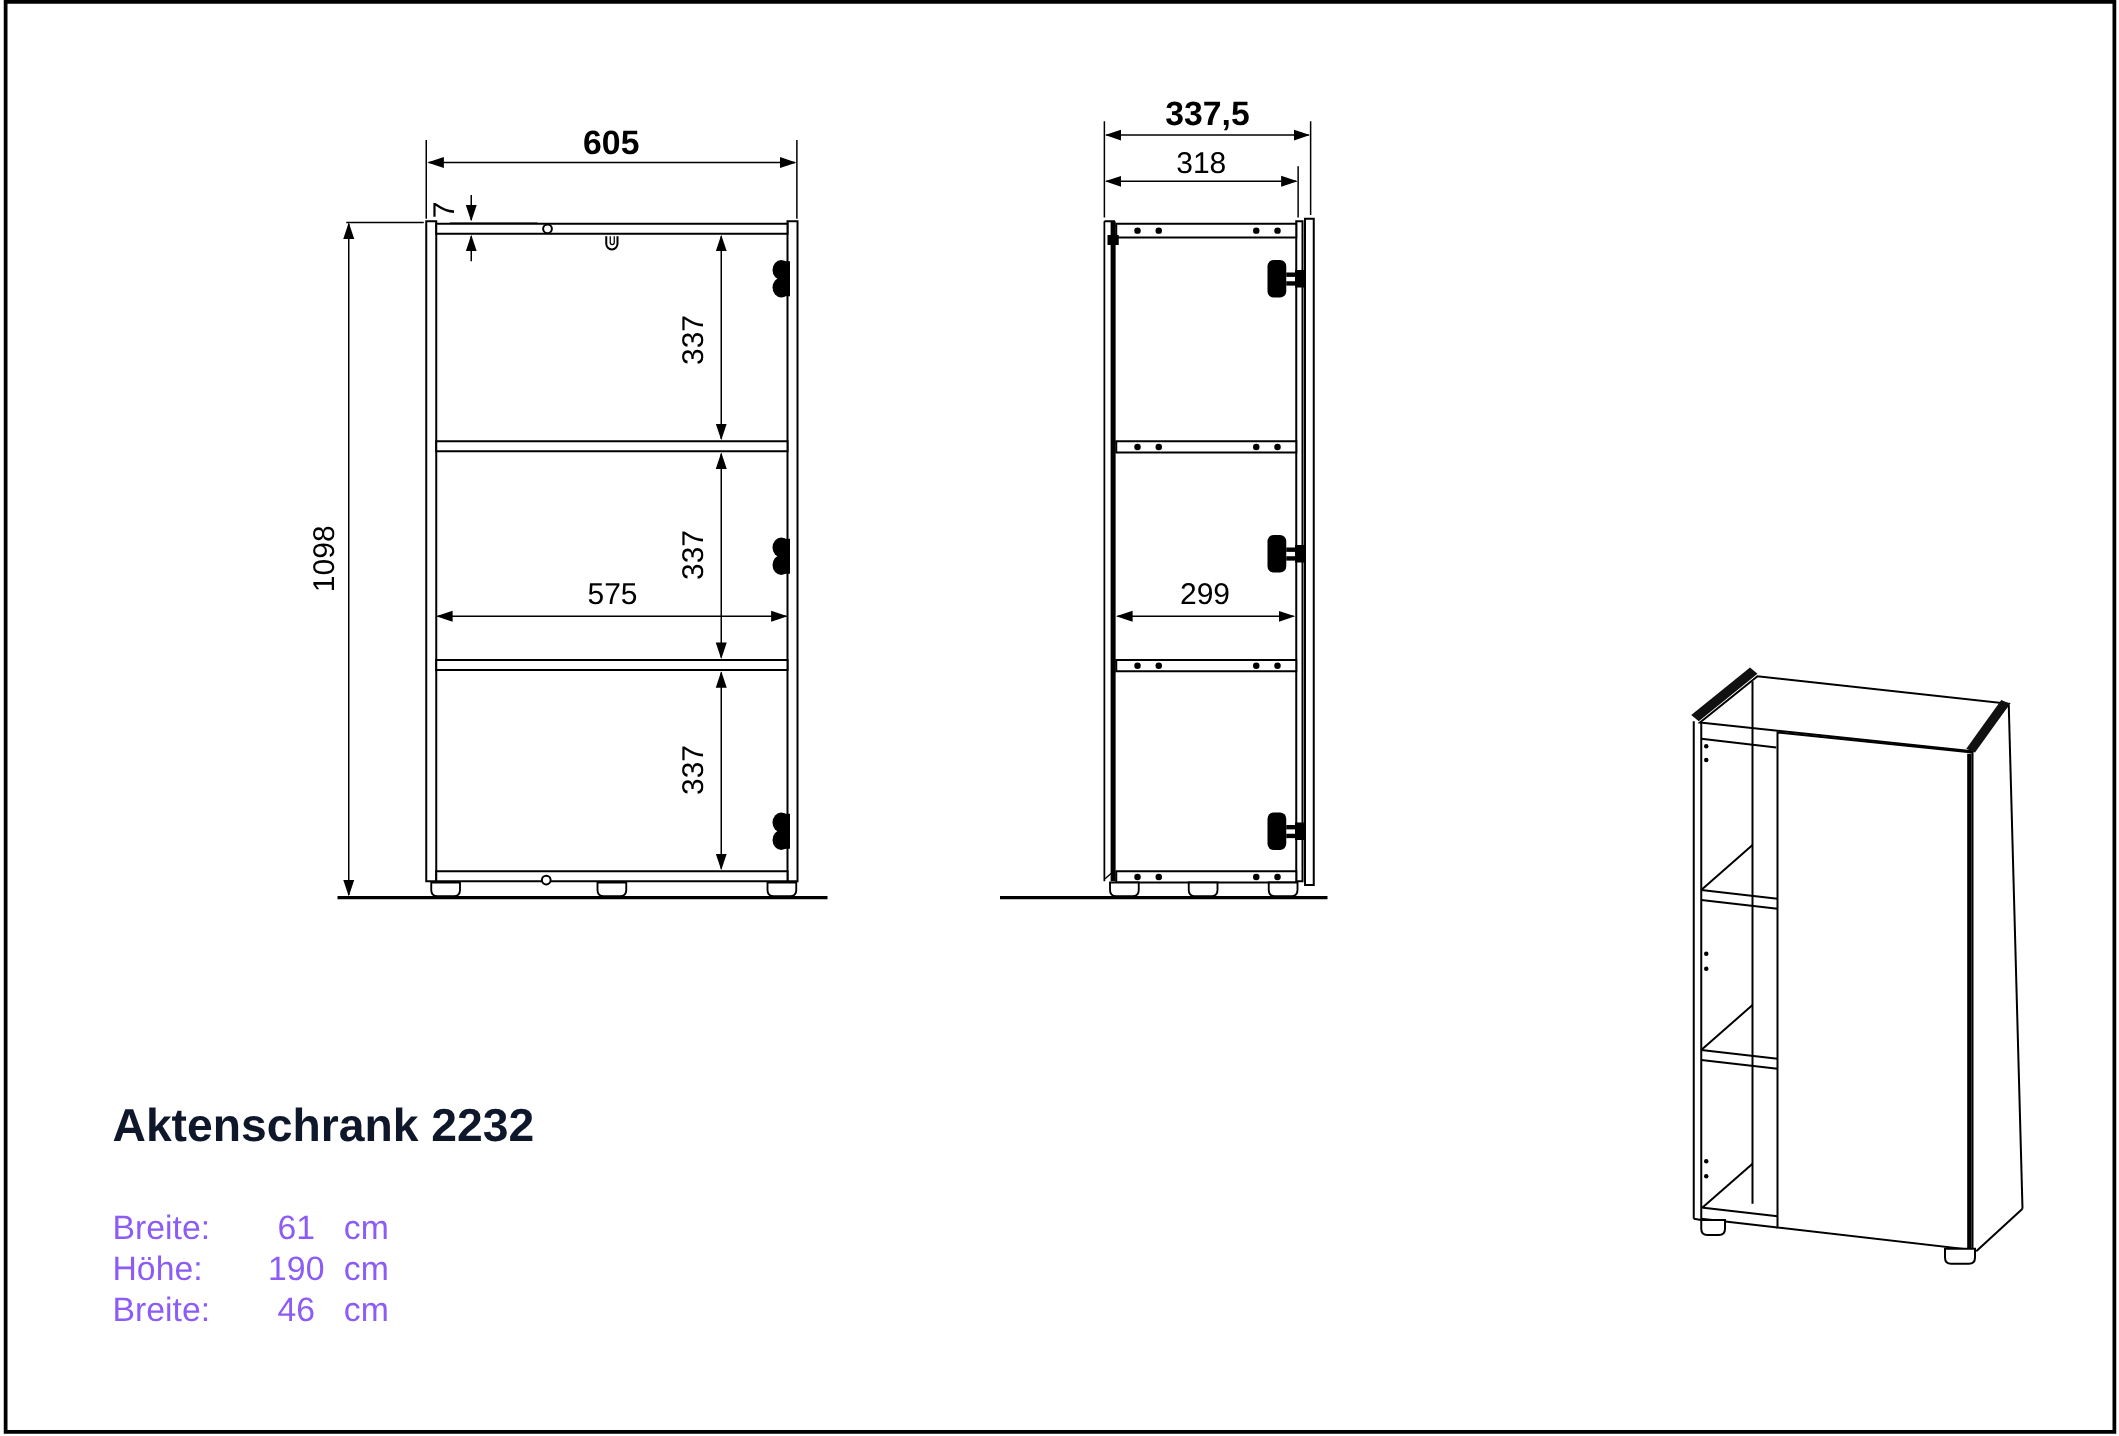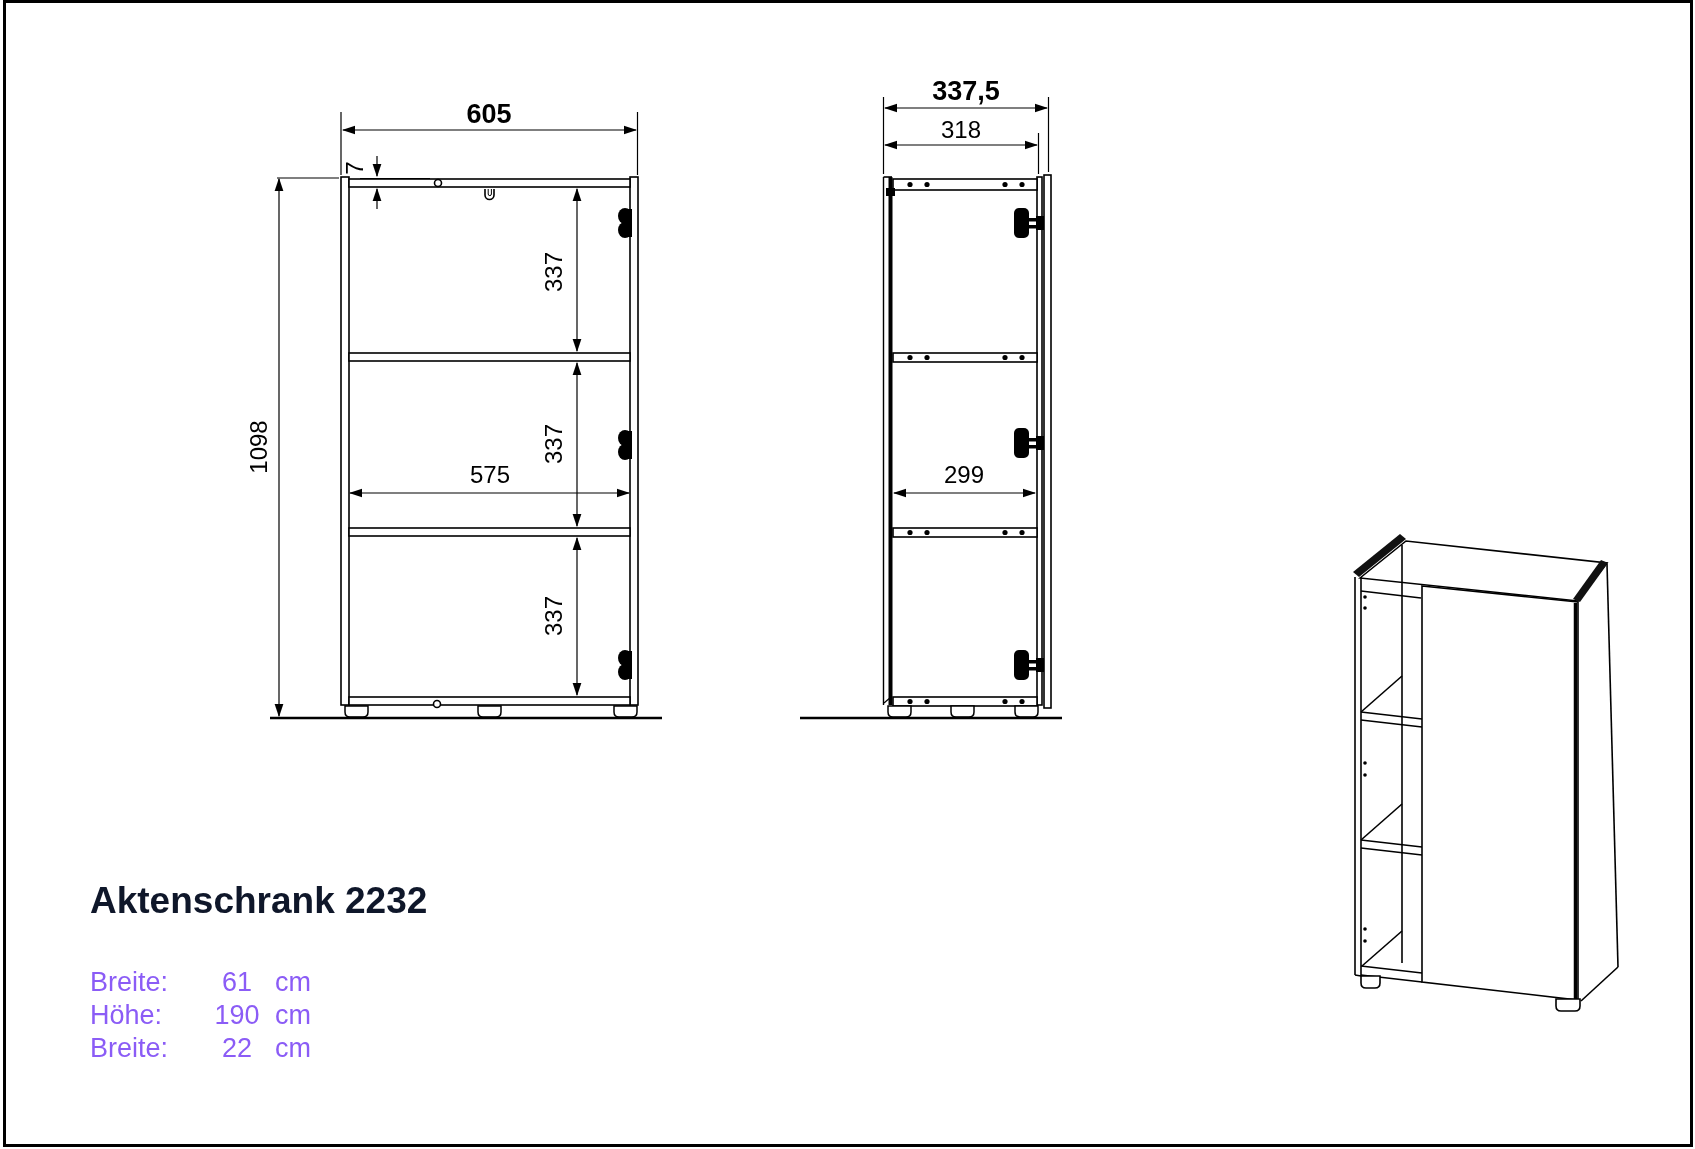--- a/index.html
+++ b/index.html
@@ -233,16 +233,16 @@
     <span class="specValue">61</span>
     <span class="specUnit">cm</span>
   </div>
   <div class="specRow">
     <span class="specLabel">Höhe:</span>
     <span class="specValue">190</span>
     <span class="specUnit">cm</span>
   </div>
   <div class="specRow">
     <span class="specLabel">Breite:</span>
-    <span class="specValue">22</span>
+    <span class="specValue">46</span>
     <span class="specUnit">cm</span>
   </div>
 </div>
 
 </body></html>

